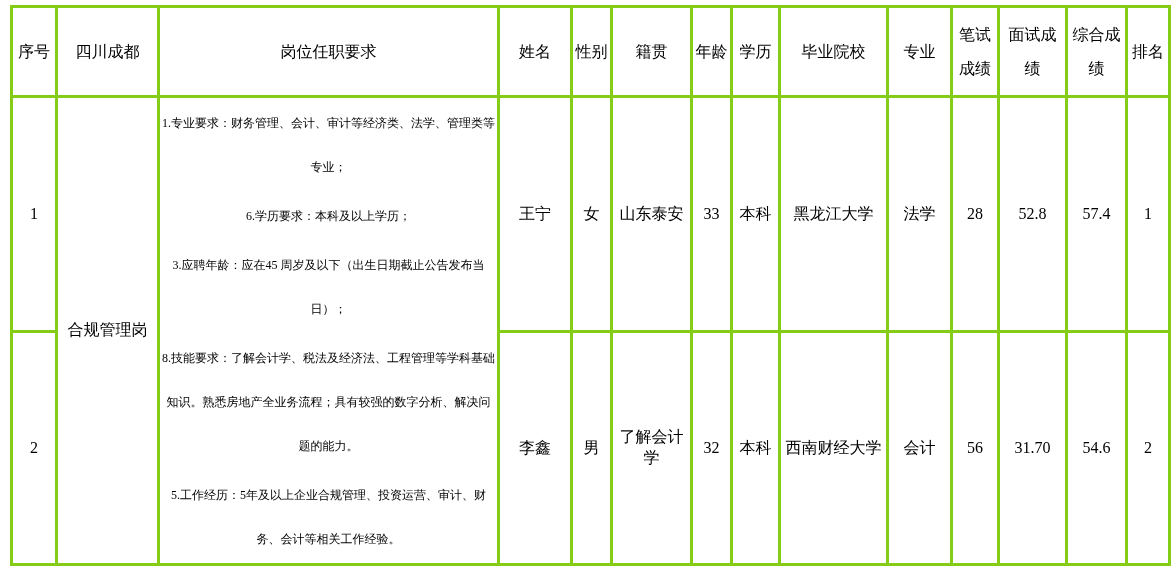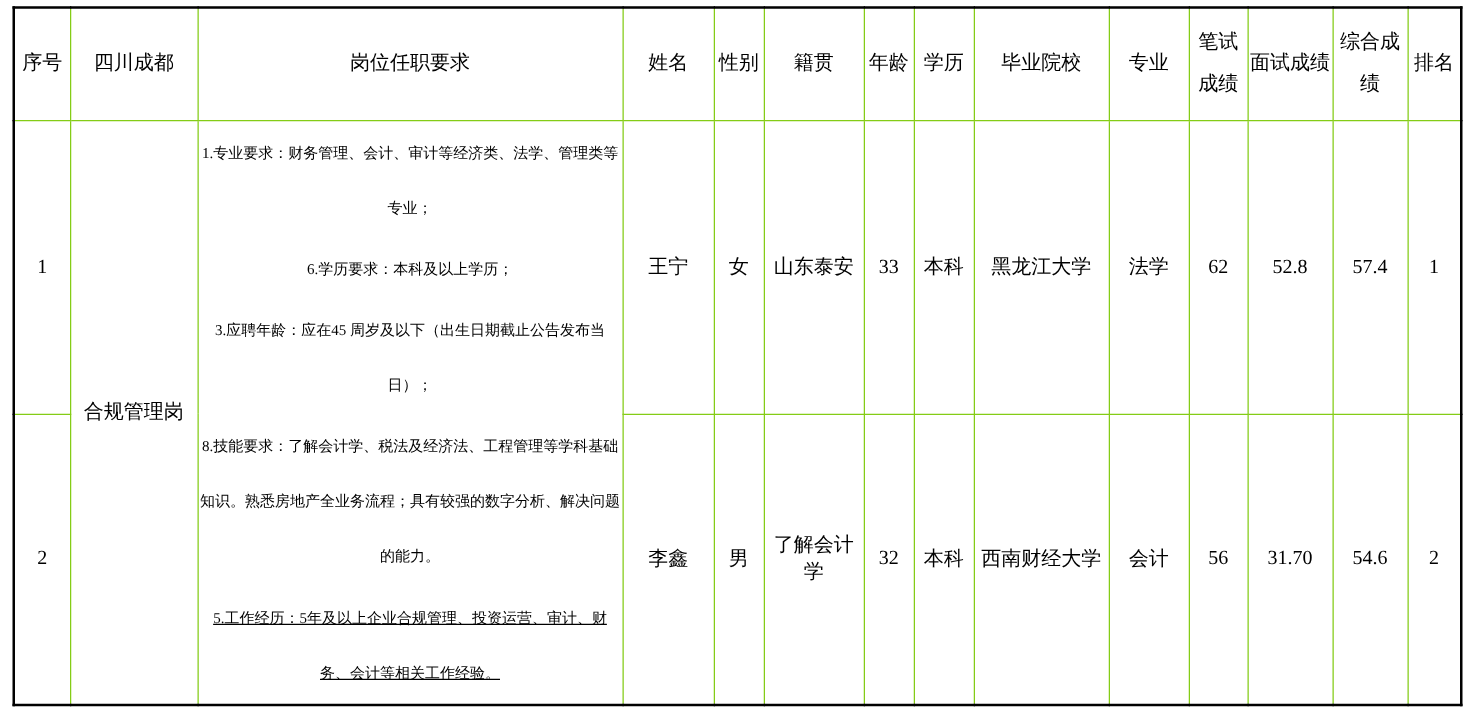--- a/index.html
+++ b/index.html
@@ -11,21 +11,21 @@
     overflow: hidden;
   }
   .page { padding: 5px 8px 5px 10px; }
   table.roster {
     border-collapse: collapse;
     table-layout: fixed;
     width: 1158px;
     border: 2px solid #000000;
   }
   table.roster th, table.roster td {
-    border: 1px solid #84cc16;
+    border: 3px solid #84cc16;
     font-weight: normal;
     font-size: 16px;
     text-align: center;
     vertical-align: middle;
     padding: 1px;
     word-break: break-all;
     overflow: hidden;
   }
   table.roster th { line-height: 34px; }
   tr.header-row   { height: 90px; }
@@ -49,21 +49,21 @@
   td.req-cell {
     text-align: left;
     vertical-align: middle;
     padding: 2px 3px 2px 4px;
   }
   td.req-cell p {
     font-size: 12px;
     line-height: 44px;
     margin: 0 0 5px 0;
   }
-  td.req-cell p:last-child { margin-bottom: 0; text-decoration: underline; }
+  td.req-cell p:last-child { margin-bottom: 0; }
 </style>
 </head>
 <body>
 
 <div class="page">
   <table class="roster">
     <colgroup>
       <col class="col-index">
         <col class="col-position">
         <col class="col-req">
@@ -108,21 +108,21 @@
         <p>8.技能要求：了解会计学、税法及经济法、工程管理等学科基础知识。熟悉房地产全业务流程；具有较强的数字分析、解决问题的能力。</p>
         <p>5.工作经历：5年及以上企业合规管理、投资运营、审计、财务、会计等相关工作经验。</p>
       </td>
       <td>王宁</td>
       <td>女</td>
       <td>山东泰安</td>
       <td>33</td>
       <td>本科</td>
       <td>黑龙江大学</td>
       <td>法学</td>
-      <td>62</td>
+      <td>28</td>
       <td>52.8</td>
       <td>57.4</td>
       <td>1</td>
     </tr>
 
     <tr class="body-row-2">
       <td>2</td>
       <td>李鑫</td>
       <td>男</td>
       <td>了解会计学</td>

